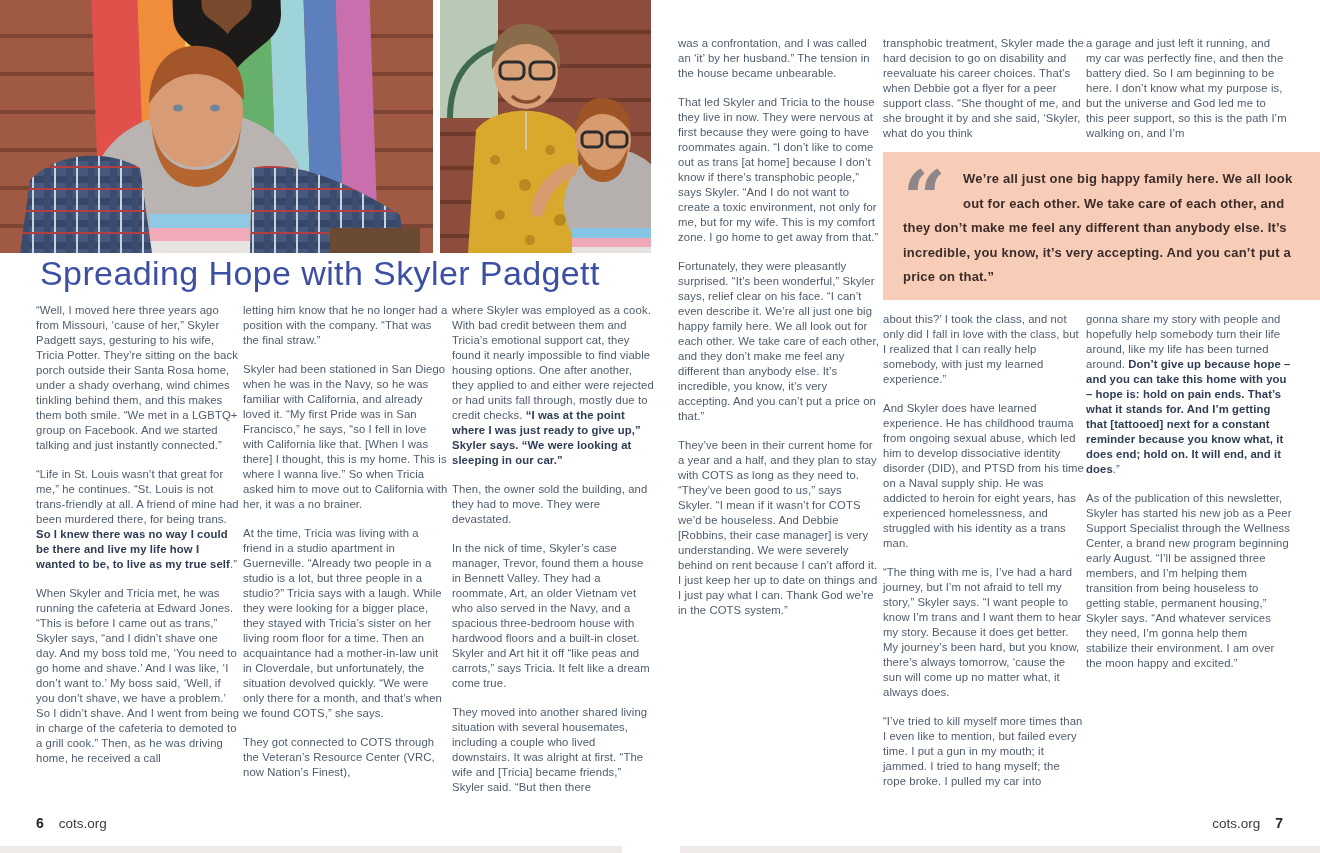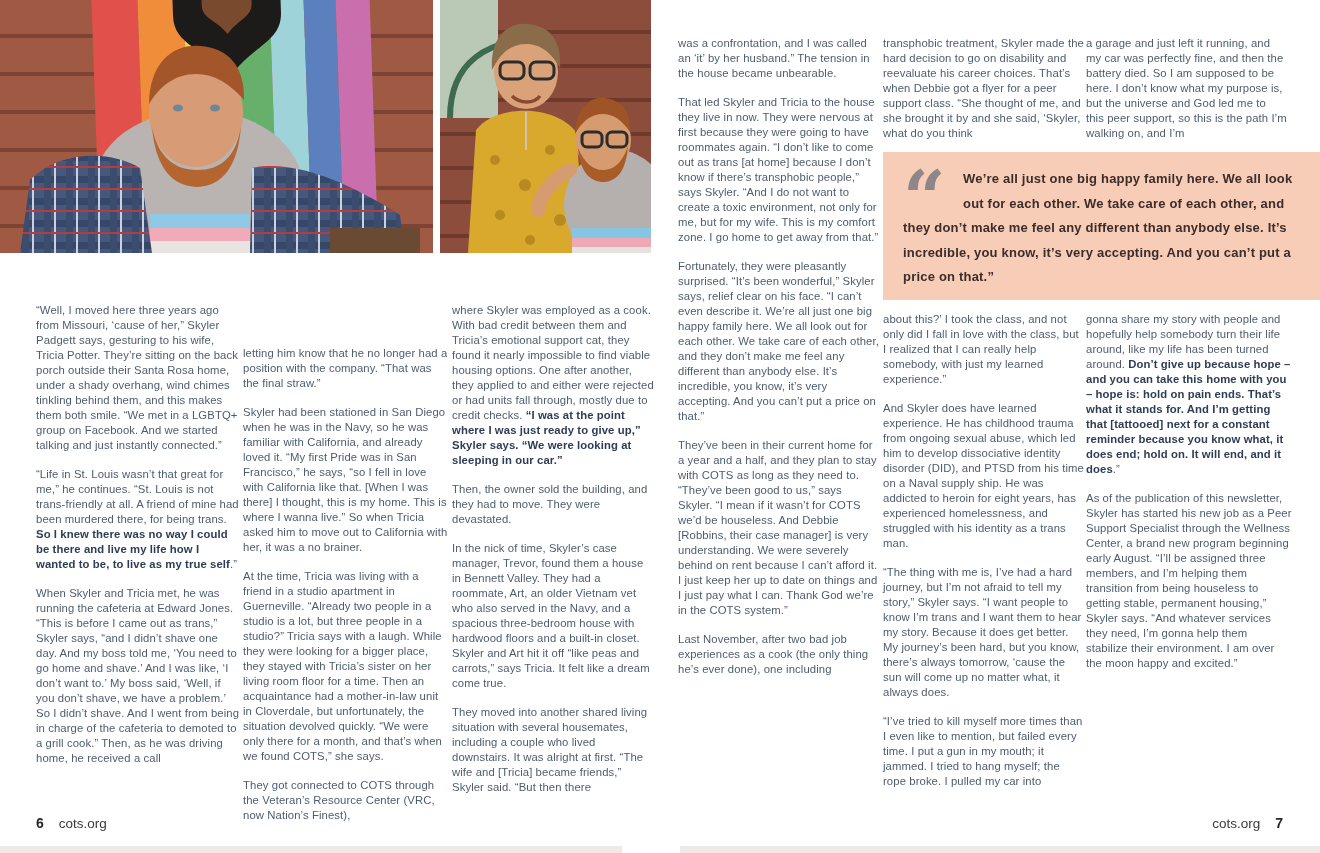--- a/index.html
+++ b/index.html
@@ -18,21 +18,21 @@
     font-size:34px; color:#3c4fa3; letter-spacing:0.4px; font-weight:400;
     white-space:nowrap;
   }
 
   .col { position:absolute; }
   .col p { font-size:11.3px; line-height:15px; letter-spacing:0.1px;
            color:#4e5c6e; margin:0 0 14px 0; }
   .col p b { color:#2e3d55; font-weight:bold; }
 
   #col1 { left:36px;  top:303px; width:204px; }
-  #col2 { left:243px; top:303px; width:207px;margin-top:43px; }
+  #col2 { left:243px; top:303px; width:207px; }
   #col3 { left:452px; top:303px; width:202px; }
   #col4 { left:678px; top:36px;  width:201px; }
   #col5-top { left:883px;  top:36px; width:201px; }
   #col6-top { left:1086px; top:36px; width:201px; }
   #col5-bot { left:883px;  top:312px; width:201px; }
   #col6-bot { left:1086px; top:312px; width:206px; }
 
   #quote-box {
     position:absolute; left:883px; top:152px; width:437px; height:148px;
     background:#f8cdb7; padding:15px 20px 12px 20px;
@@ -142,20 +142,21 @@
       <rect x="132" y="247" width="79" height="6" fill="#e6e2e0"></rect>
       <ellipse cx="163" cy="140" rx="28" ry="32" fill="#d79b70"></ellipse>
       <path d="M135,134 C136,106 152,96 165,98 C180,100 191,110 190,132 C182,120 173,114 163,114 C150,114 142,122 135,134 Z" fill="#9e5426"></path>
       <path d="M138,148 C140,172 150,182 164,182 C178,181 186,170 188,146 C182,164 173,170 163,170 C152,170 144,162 138,148 Z" fill="#a85c28"></path>
       <rect x="142" y="132" width="20" height="15" rx="5" fill="none" stroke="#2c2c2c" stroke-width="3"></rect>
       <rect x="167" y="132" width="20" height="15" rx="5" fill="none" stroke="#2c2c2c" stroke-width="3"></rect>
       <path d="M130,170 C110,180 100,196 98,210" stroke="#d79b70" stroke-width="14" fill="none" stroke-linecap="round"></path>
     </svg>
   </div>
 
+  <h1 id="page-title">Spreading Hope with Skyler Padgett</h1>
 
   <div class="col" id="col1">
       <p><span>“Well, I moved here three years ago from Missouri, ‘cause of her,” Skyler Padgett says, gesturing to his wife, Tricia Potter. They’re sitting on the back porch outside their Santa Rosa home, under a shady overhang, wind chimes tinkling behind them, and this makes them both smile. “We met in a LGBTQ+ group on Facebook. And we started talking and just instantly connected.”</span></p>
       <p><span>“Life in St. Louis wasn’t that great for me,” he continues. “St. Louis is not trans-friendly at all. A friend of mine had been murdered there, for being trans. </span><b>So I knew there was no way I could be there and live my life how I wanted to be, to live as my true self</b><span>.”</span></p>
       <p><span>When Skyler and Tricia met, he was running the cafeteria at Edward Jones. “This is before I came out as trans,” Skyler says, “and I didn’t shave one day. And my boss told me, ‘You need to go home and shave.’ And I was like, ‘I don’t want to.’ My boss said, ‘Well, if you don’t shave, we have a problem.’ So I didn’t shave. And I went from being in charge of the cafeteria to demoted to a grill cook.” Then, as he was driving home, he received a call</span></p>
     </div>
   <div class="col" id="col2">
       <p><span>letting him know that he no longer had a position with the company. “That was the final straw.”</span></p>
       <p><span>Skyler had been stationed in San Diego when he was in the Navy, so he was familiar with California, and already loved it. “My first Pride was in San Francisco,” he says, “so I fell in love with California like that. [When I was there] I thought, this is my home. This is where I wanna live.” So when Tricia asked him to move out to California with her, it was a no brainer.</span></p>
       <p><span>At the time, Tricia was living with a friend in a studio apartment in Guerneville. “Already two people in a studio is a lot, but three people in a studio?” Tricia says with a laugh. While they were looking for a bigger place, they stayed with Tricia’s sister on her living room floor for a time. Then an acquaintance had a mother-in-law unit in Cloverdale, but unfortunately, the situation devolved quickly. “We were only there for a month, and that’s when we found COTS,” she says.</span></p>
@@ -166,27 +167,26 @@
       <p><span>Then, the owner sold the building, and they had to move. They were devastated.</span></p>
       <p><span>In the nick of time, Skyler’s case manager, Trevor, found them a house in Bennett Valley. They had a roommate, Art, an older Vietnam vet who also served in the Navy, and a spacious three-bedroom house with hardwood floors and a built-in closet. Skyler and Art hit it off “like peas and carrots,” says Tricia. It felt like a dream come true.</span></p>
       <p><span>They moved into another shared living situation with several housemates, including a couple who lived downstairs. It was alright at first. “The wife and [Tricia] became friends,” Skyler said. “But then there</span></p>
     </div>
 
   <div class="col" id="col4">
       <p><span>was a confrontation, and I was called an ‘it’ by her husband.” The tension in the house became unbearable.</span></p>
       <p><span>That led Skyler and Tricia to the house they live in now. They were nervous at first because they were going to have roommates again. “I don’t like to come out as trans [at home] because I don’t know if there’s transphobic people,” says Skyler. “And I do not want to create a toxic environment, not only for me, but for my wife. This is my comfort zone. I go home to get away from that.”</span></p>
       <p><span>Fortunately, they were pleasantly surprised. “It’s been wonderful,” Skyler says, relief clear on his face. “I can’t even describe it. We’re all just one big happy family here. We all look out for each other. We take care of each other, and they don’t make me feel any different than anybody else. It’s incredible, you know, it’s very accepting. And you can’t put a price on that.”</span></p>
       <p><span>They’ve been in their current home for a year and a half, and they plan to stay with COTS as long as they need to. “They’ve been good to us,” says Skyler. “I mean if it wasn’t for COTS we’d be houseless. And Debbie [Robbins, their case manager] is very understanding. We were severely behind on rent because I can’t afford it. I just keep her up to date on things and I just pay what I can. Thank God we’re in the COTS system.”</span></p>
-      <p><span>Last November, after two bad job experiences as a cook (the only thing he’s ever done), one including</span></p>
     </div>
   <div class="col" id="col5-top">
       <p><span>transphobic treatment, Skyler made the hard decision to go on disability and reevaluate his career choices. That’s when Debbie got a flyer for a peer support class. “She thought of me, and she brought it by and she said, ‘Skyler, what do you think</span></p>
     </div>
   <div class="col" id="col6-top">
-      <p><span>a garage and just left it running, and my car was perfectly fine, and then the battery died. So I am supposed to be here. I don’t know what my purpose is, but the universe and God led me to this peer support, so this is the path I’m walking on, and I’m</span></p>
+      <p><span>a garage and just left it running, and my car was perfectly fine, and then the battery died. So I am beginning to be here. I don’t know what my purpose is, but the universe and God led me to this peer support, so this is the path I’m walking on, and I’m</span></p>
     </div>
 
   <div id="quote-box">
     <span class="mark">“</span>
     <span class="qtext">We’re all just one big happy family here. We all look out for each other. We take care of each other, and they don’t make me feel any different than anybody else. It’s incredible, you know, it’s very accepting. And you can’t put a price on that.”</span>
   </div>
 
   <div class="col" id="col5-bot">
       <p><span>about this?’ I took the class, and not only did I fall in love with the class, but I realized that I can really help somebody, with just my learned experience.”</span></p>
       <p><span>And Skyler does have learned experience. He has childhood trauma from ongoing sexual abuse, which led him to develop dissociative identity disorder (DID), and PTSD from his time on a Naval supply ship. He was addicted to heroin for eight years, has experienced homelessness, and struggled with his identity as a trans man.</span></p>

